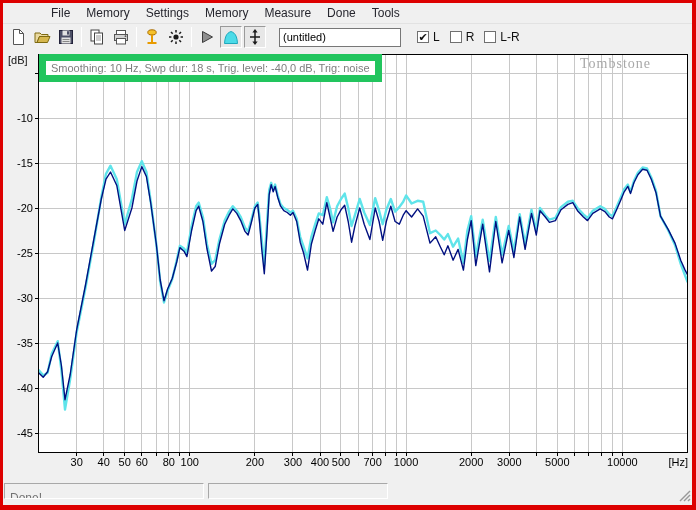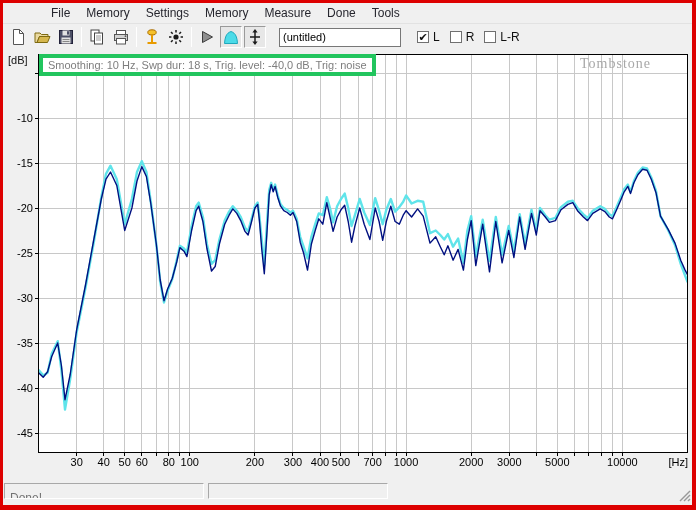--- a/index.html
+++ b/index.html
@@ -19,21 +19,21 @@
   .tb-input{width:122px;height:19px;margin-left:12px;border:1px solid #777;background:#fff;font-size:11px;padding:1px 3px;font-family:"Liberation Sans",sans-serif;}
   .cb-group{display:flex;align-items:center;margin-left:16px;}
   .cb-item{display:flex;align-items:center;margin-right:10px;}
   .cbx{width:12px;height:12px;border:1px solid #707070;background:#fff;display:inline-flex;align-items:center;justify-content:center;font-size:11px;line-height:11px;color:#111;}
   .cb-label{font-size:12px;margin-left:4px;color:#111;}
 
   
   .chart-panel{position:absolute;left:1px;top:47px;width:687px;height:430px;background:#f0f0f0;}
   .plot-svg{position:absolute;left:0;top:0;}
   .unit-db{position:absolute;left:4px;top:4px;font-size:11px;color:#111;}
-  .info-box{position:absolute;left:35px;top:4px;border:4px solid #22c55e;background:#fff;color:#7e7e7e;font-size:11px;padding:1px 5px;white-space:nowrap;}
+  .info-box{position:absolute;left:35px;top:4px;border:7px solid #22c55e;background:#fff;color:#7e7e7e;font-size:11px;padding:1px 5px;white-space:nowrap;}
   .watermark{position:absolute;right:40px;top:6px;color:#a8a8a8;font-size:14px;font-family:Liberation Serif, serif;letter-spacing:1px;}
 
   
   .statusbar{position:absolute;left:0;top:478px;width:100%;height:24px;background:#f0f0f0;}
   .sb-panel{position:absolute;top:2px;height:16px;border:1px solid #a8a8a8;border-right-color:#fff;border-bottom-color:#fff;background:#f0f0f0;font-size:12px;color:#737373;padding:7px 5px;white-space:nowrap;overflow:hidden;}
   .grip{position:absolute;right:1px;top:8px;width:13px;height:13px;}
 </style>
 </head>
 <body>
 

